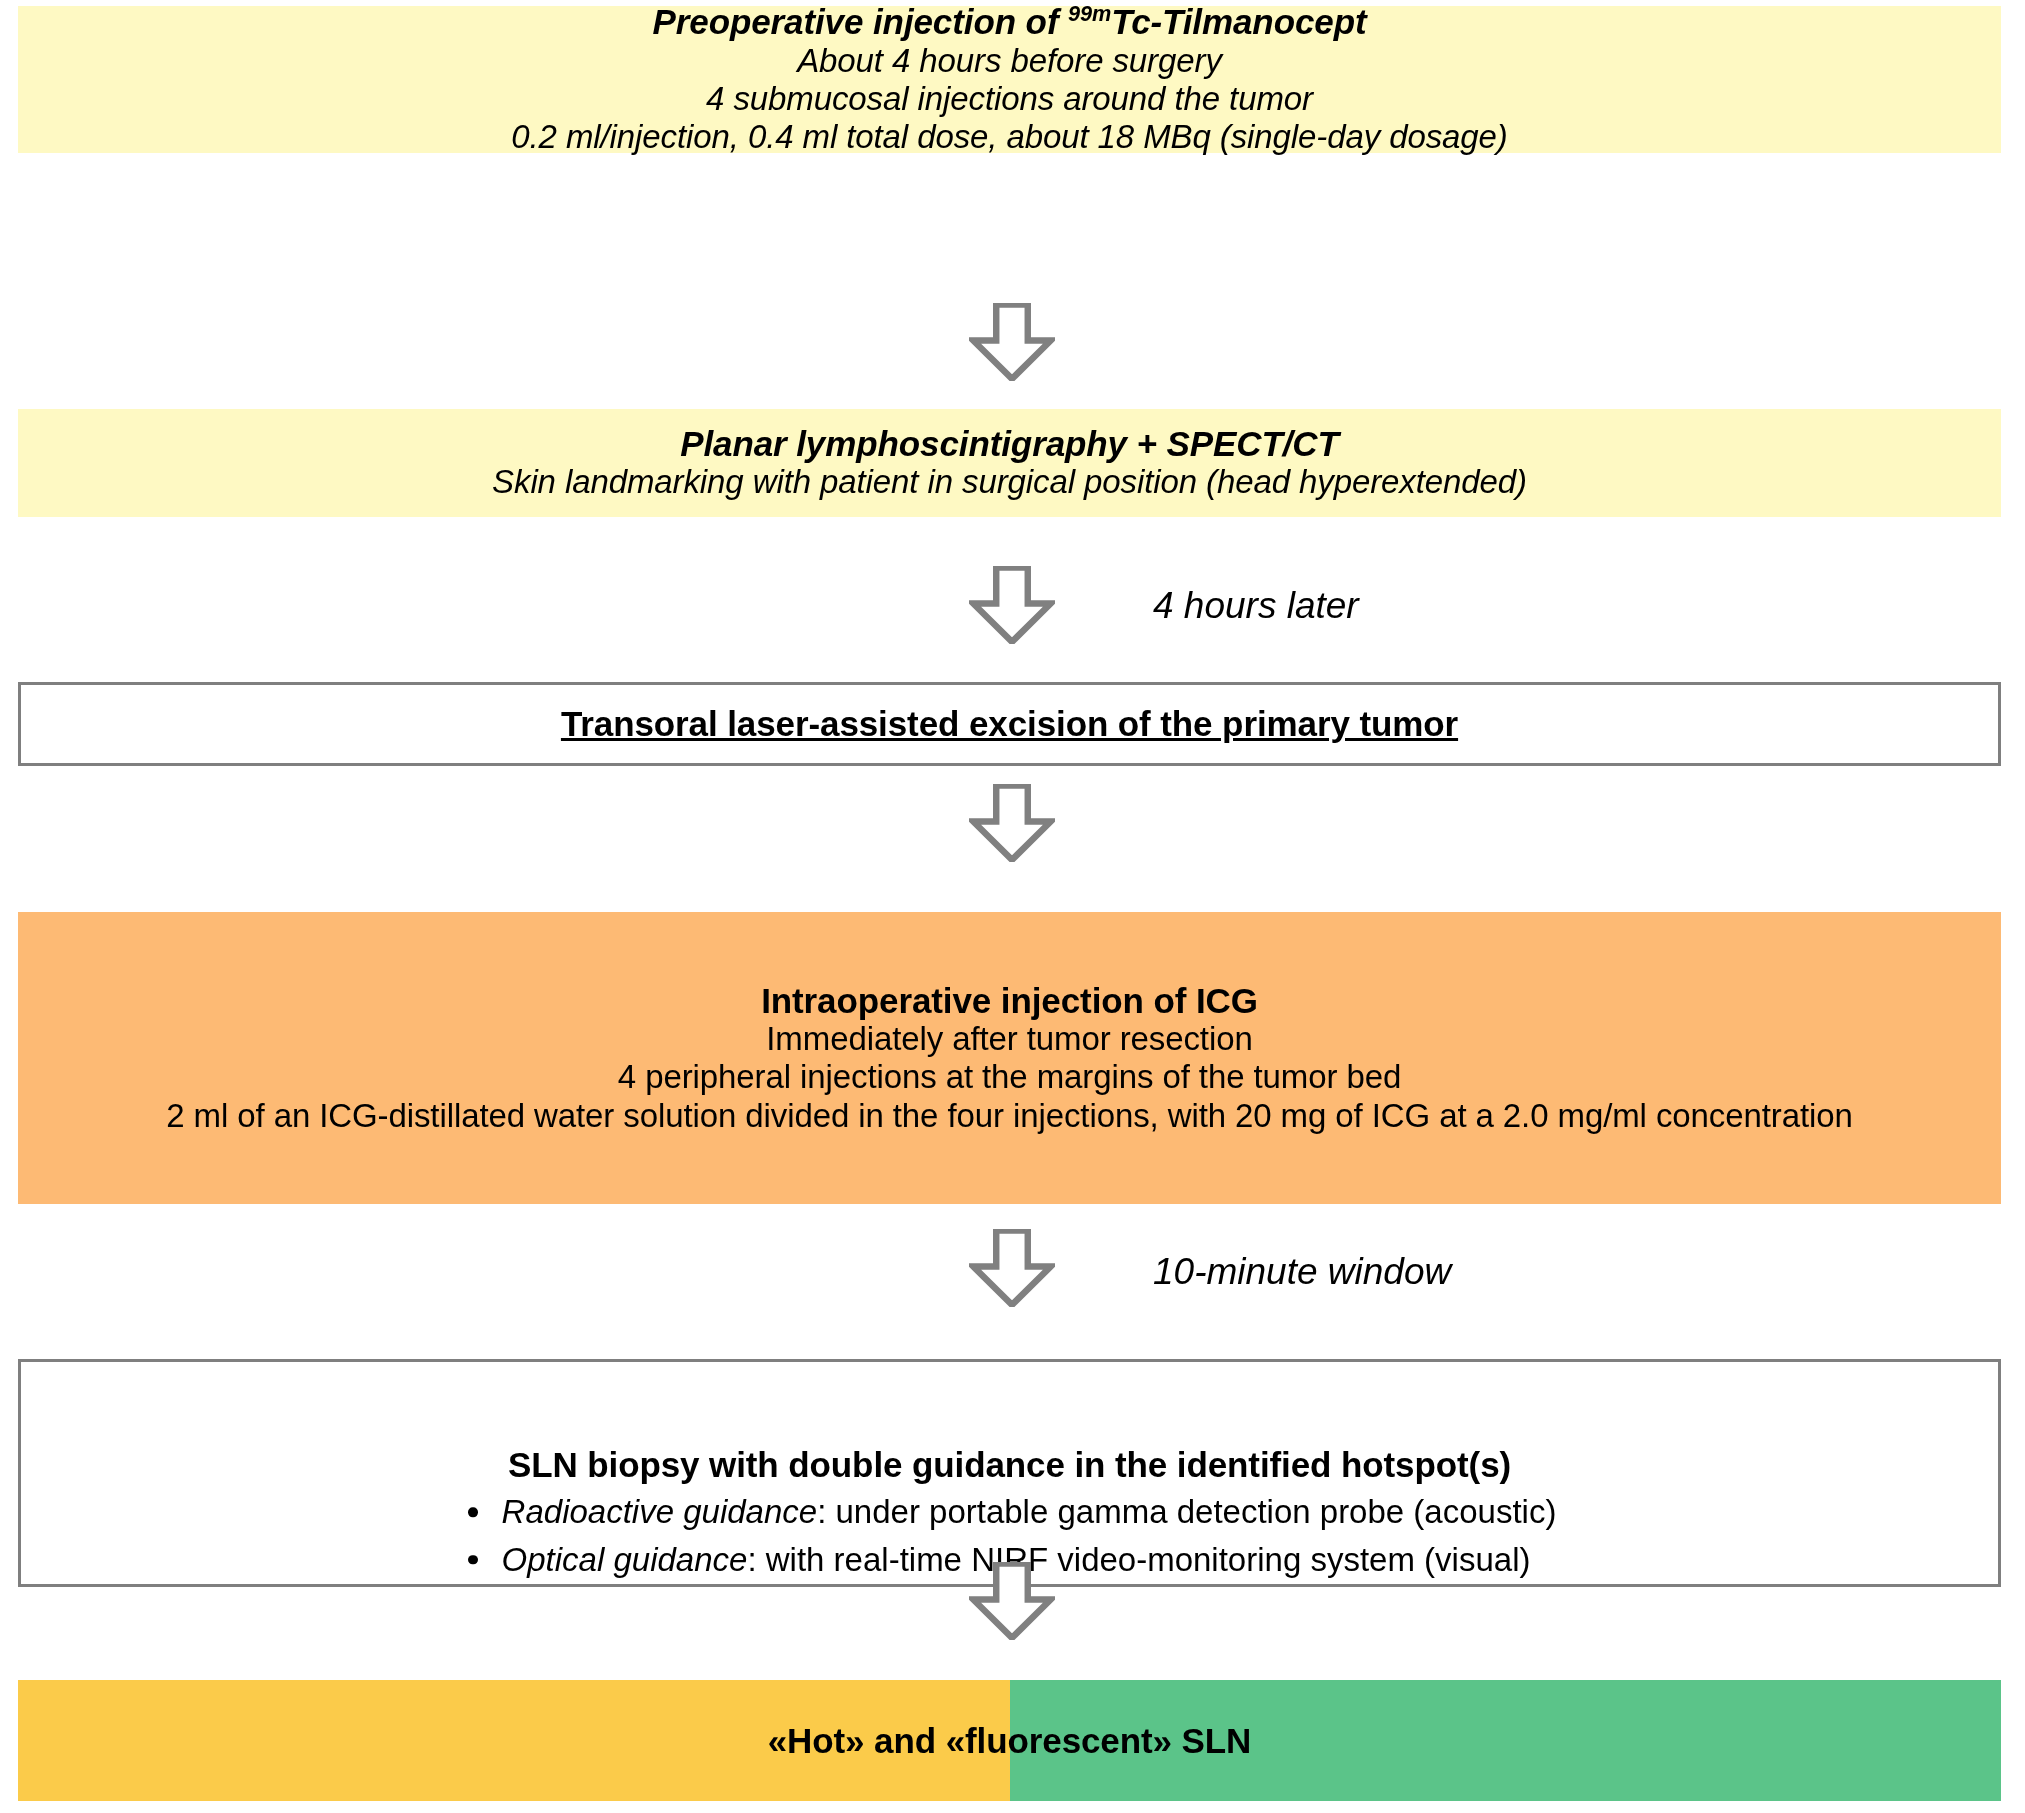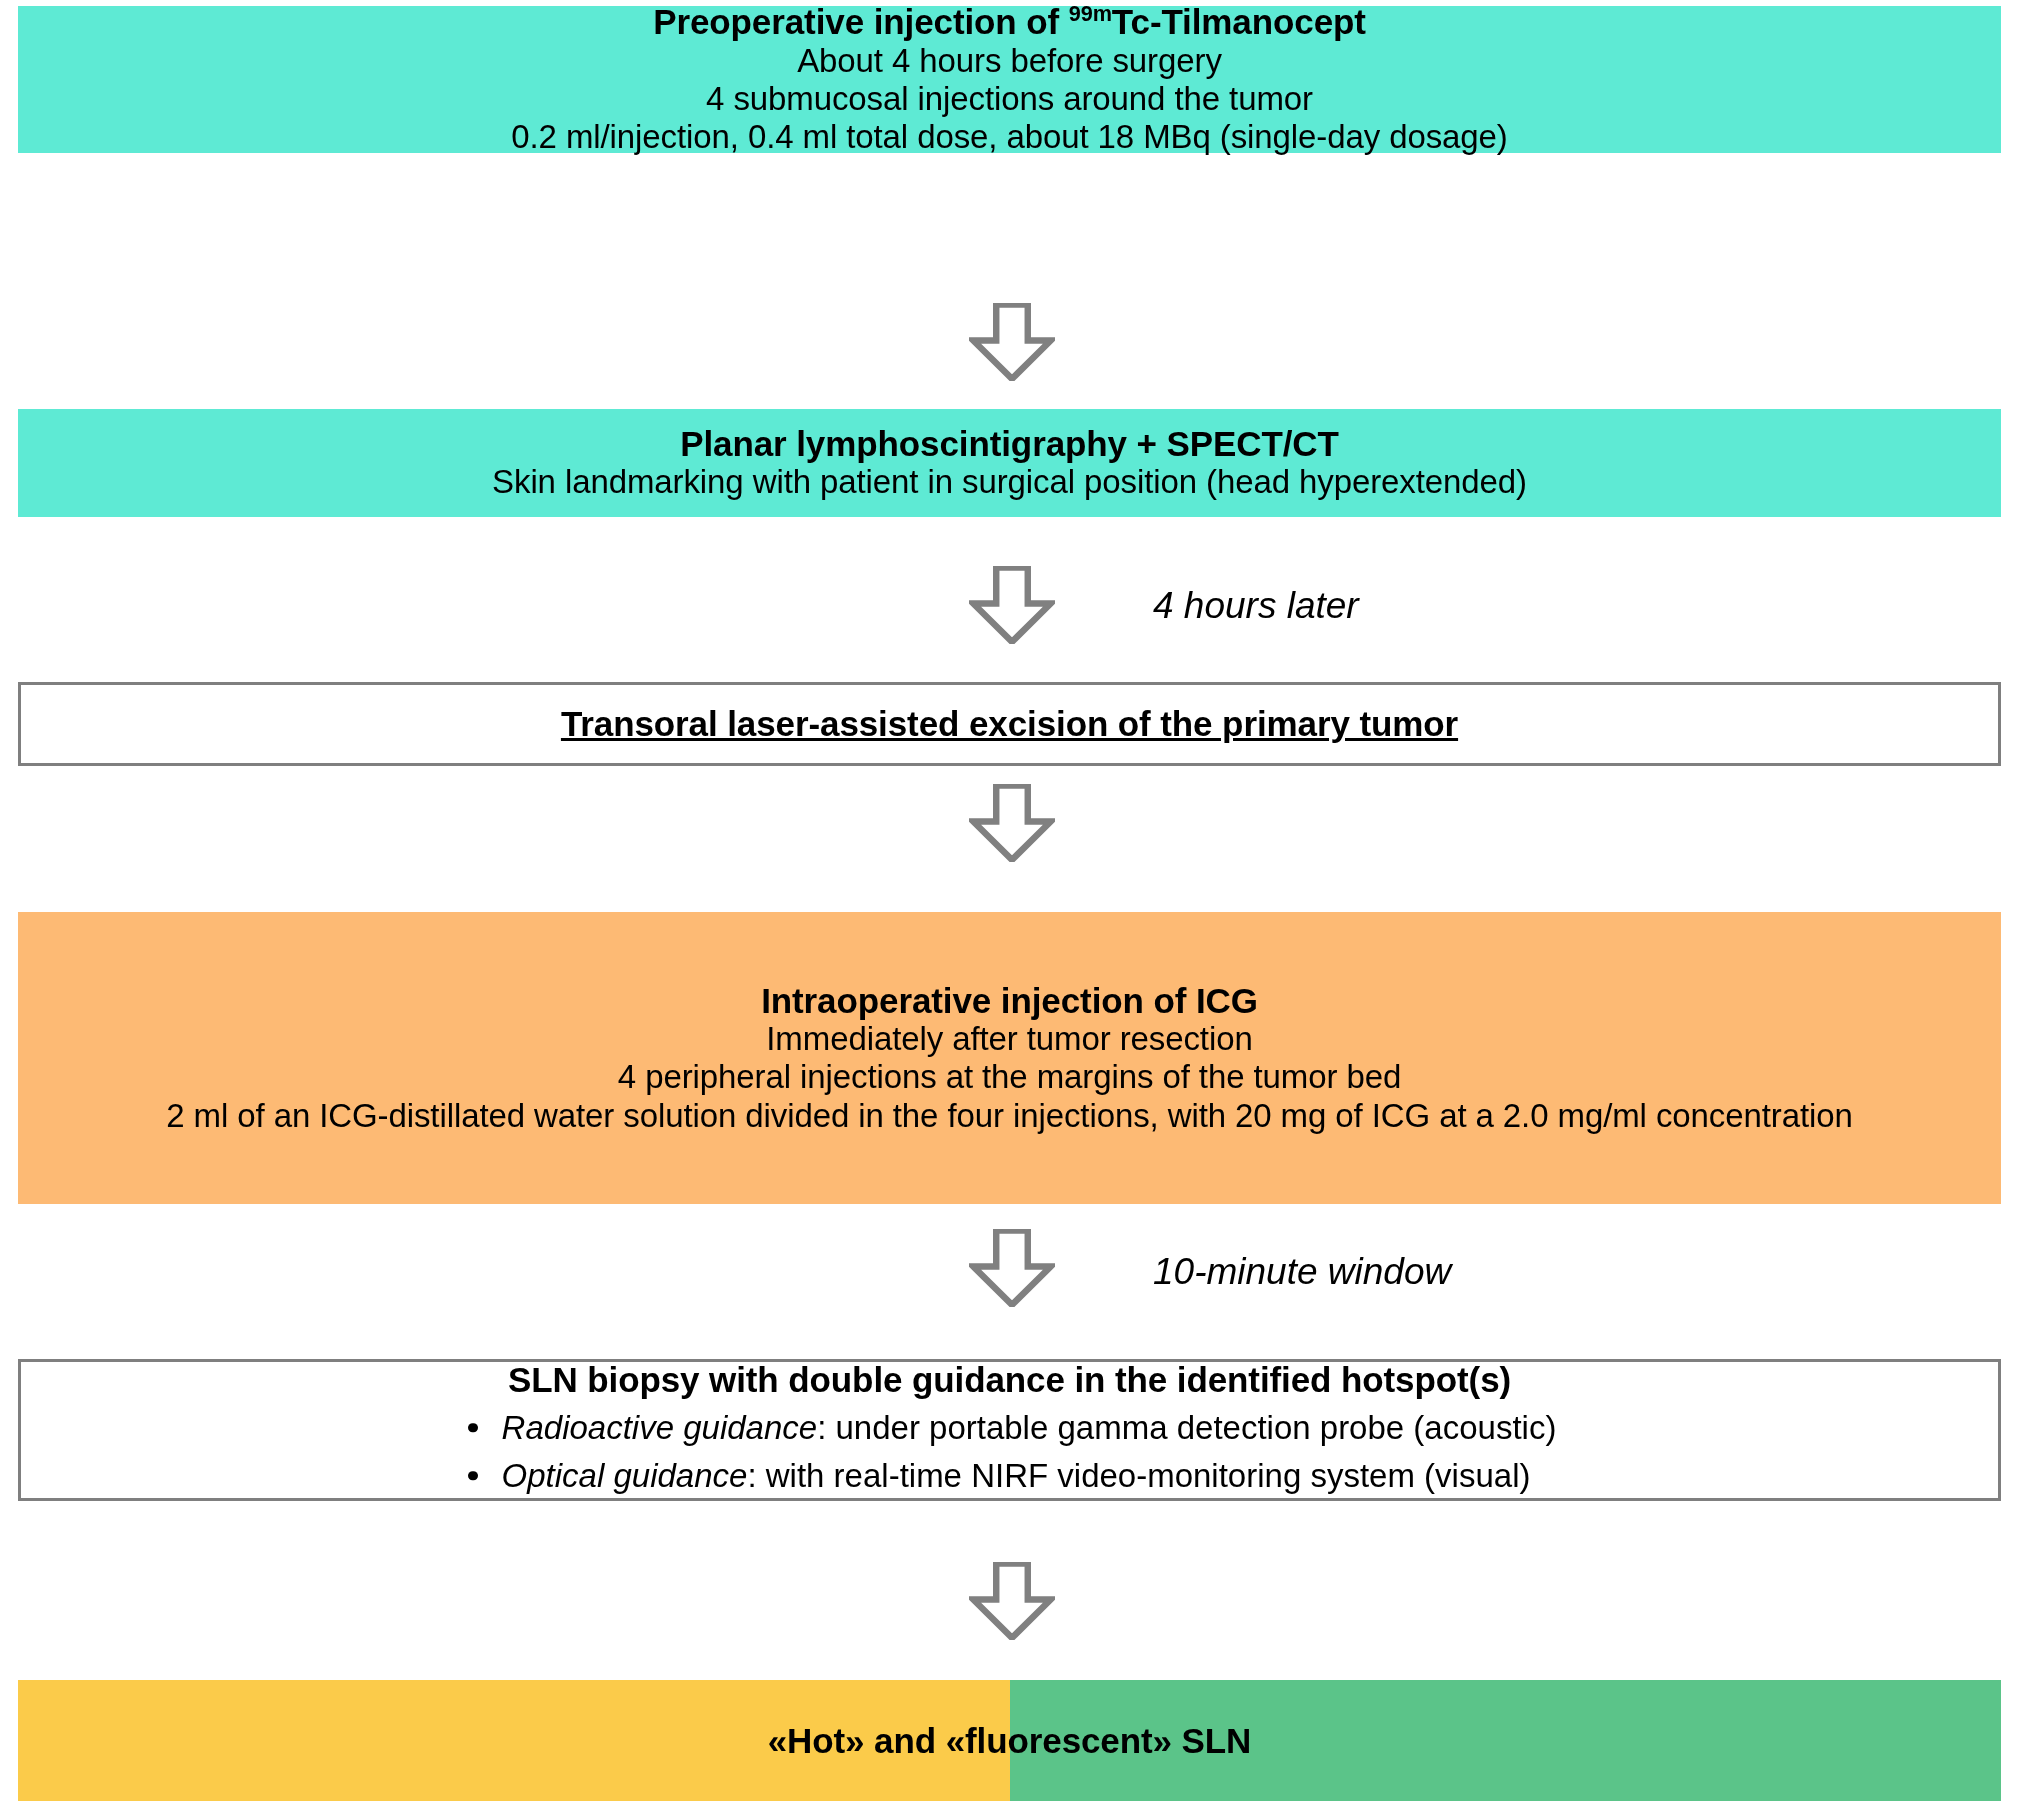--- a/index.html
+++ b/index.html
@@ -27,21 +27,21 @@
     position: absolute;
     left: 18px;
     width: 1983px;
     box-sizing: border-box;
     display: flex;
     flex-direction: column;
     align-items: center;
     justify-content: center;
     text-align: center;
   }
-  .node.yellow  { background: #5eead4; }
+  .node.yellow  { background: #fef9c3; font-style: italic; }
   .node.green   { background: #fdba74; }
   .node.white   { background: #ffffff; border: 3.6px solid #7f7f7f; }
 
   .node-title {
     font-weight: bold;
     font-size: 35px;
     line-height: 1.12;
     letter-spacing: -0.1px;
   }
   .node-line {
@@ -166,21 +166,21 @@
     <div class="node-line wide">2 ml of an ICG-distillated water solution divided in the four injections, with 20 mg of ICG at a 2.0 mg/ml concentration</div>
   </div>
 
   <div class="arrow" style="left:969px; top:1229px;">
     <svg viewBox="0 0 120 108" preserveAspectRatio="none">
       <polygon points="38,2 82,2 82,52 114,52 60,105 6,52 38,52" fill="#ffffff" stroke="#808080" stroke-width="9"></polygon>
     </svg>
   </div>
   <div class="arrow-label" style="left:1153px; top:1251px;">10-minute window</div>
 
-  <div class="node white" style="top:1359px; height:142px;">
+  <div class="node white" style="top:1359px; height:228px;justify-content:flex-end;">
     <div class="node-title">SLN biopsy with double guidance in the identified hotspot(s)</div>
     <ul class="bullets">
       <li>
         <span class="dot"></span>
         <span class="blabel">Radioactive guidance</span><span class="brest">: under portable gamma detection probe (acoustic)</span>
       </li>
       <li>
         <span class="dot"></span>
         <span class="blabel">Optical guidance</span><span class="brest">: with real-time NIRF video-monitoring system (visual)</span>
       </li>

